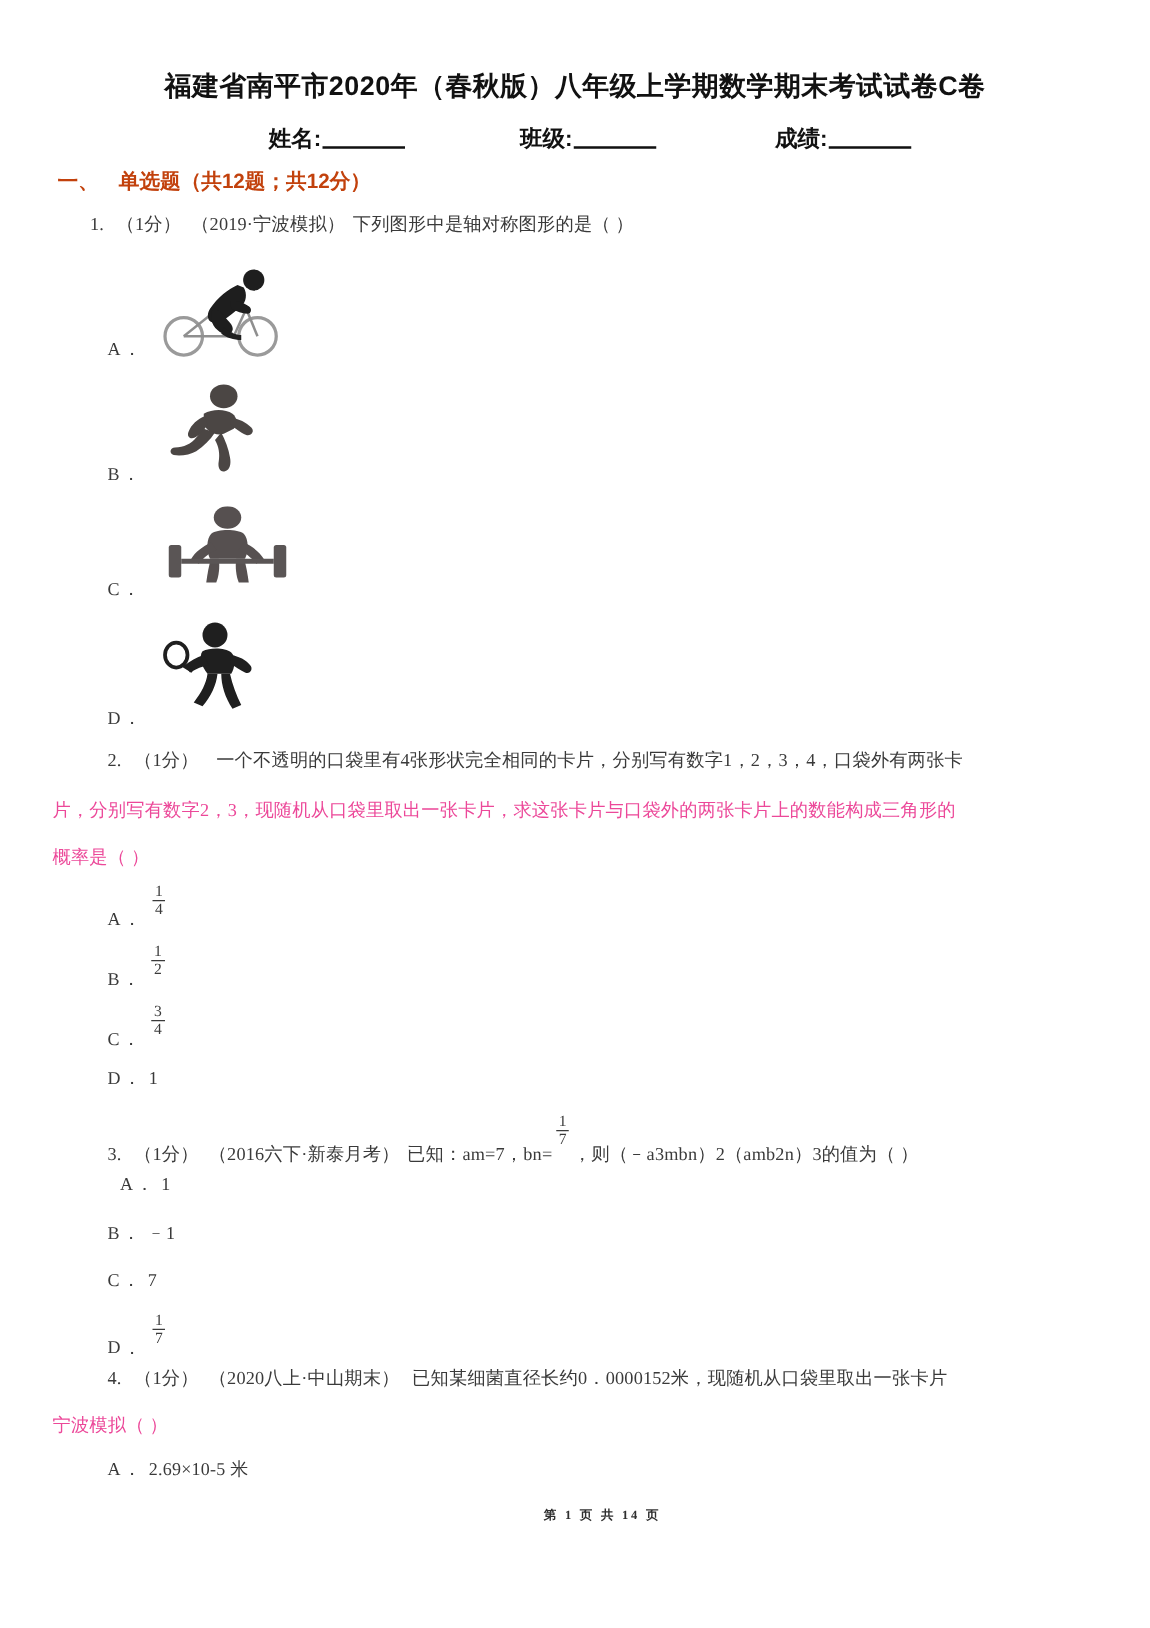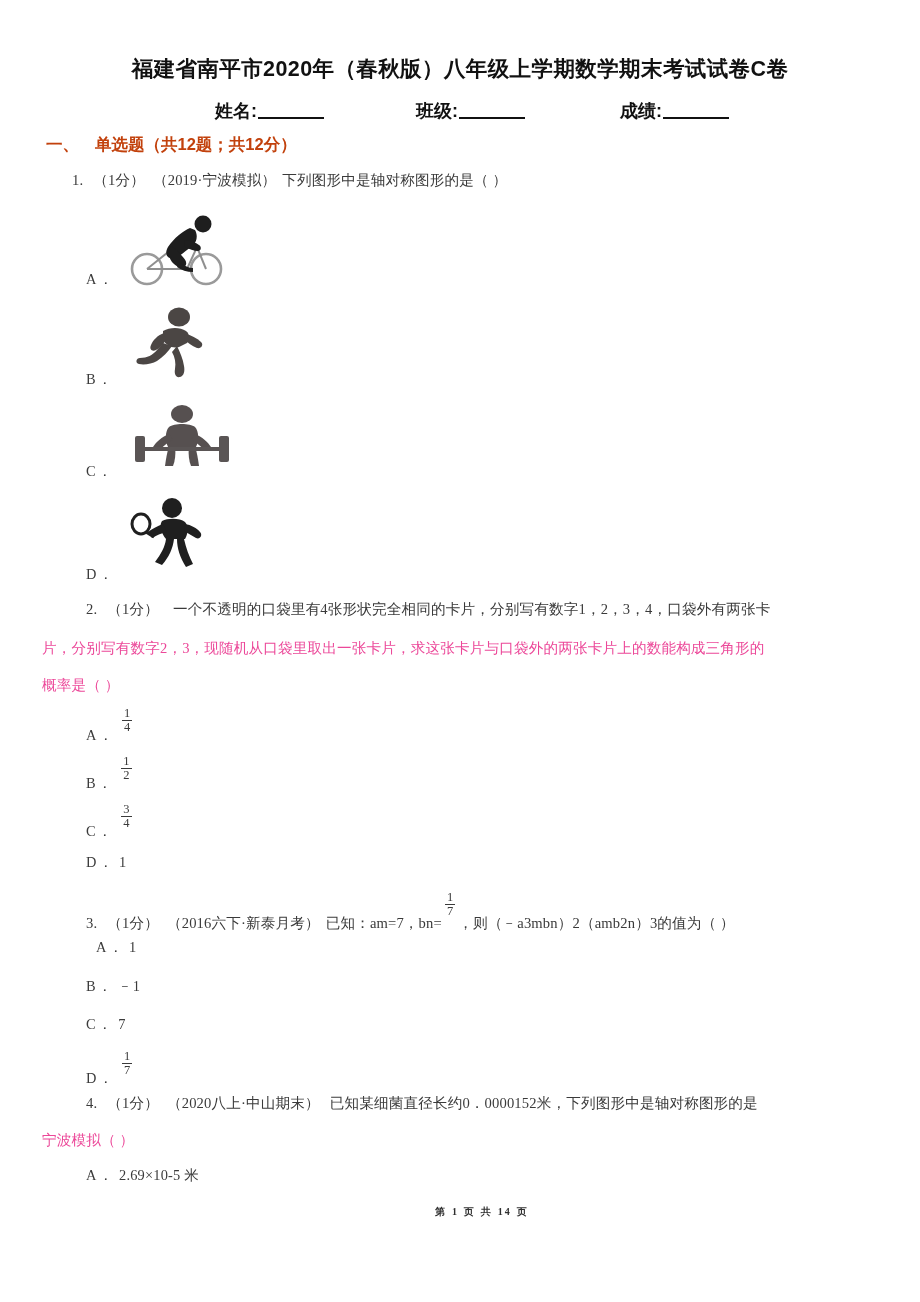--- a/index.html
+++ b/index.html
@@ -271,21 +271,21 @@
     <span class="letter">B</span><span class="dot">．</span><span>﹣1</span>
   </div>
   <div class="opt" style="left:86px; top:1015px;">
     <span class="letter">C</span><span class="dot">．</span><span>7</span>
   </div>
   <div class="opt" style="left:86px; top:1055px;">
     <span class="letter">D</span><span class="dot">．</span><span class="frac"><span class="num">1</span><span class="den">7</span></span>
   </div>
 
   <div class="q-line" style="left:86px; top:1095px;">
-    <span class="q-num">4.</span><span class="q-pts">（1分）</span><span class="q-src">（2020八上·中山期末）</span><span style="margin-left:4px;">已知某细菌直径长约0．0000152米，下列图形中是轴对称图形的是</span>
+    <span class="q-num">4.</span><span class="q-pts">（1分）</span><span class="q-src">（2020八上·中山期末）</span><span style="margin-left:4px;">已知某细菌直径长约0．0000152米，现随机从口袋里取出一张卡片</span>
   </div>
   <div class="q-wrap" style="left:42px; top:1131px;">宁波模拟（      ）</div>
 
   <div class="opt" style="left:86px; top:1166px;">
     <span class="letter">A</span><span class="dot">．</span><span>2.69×10-5 米</span>
   </div>
 
   <div class="footer">第 1 页 共 14 页</div>
 
 </div>

